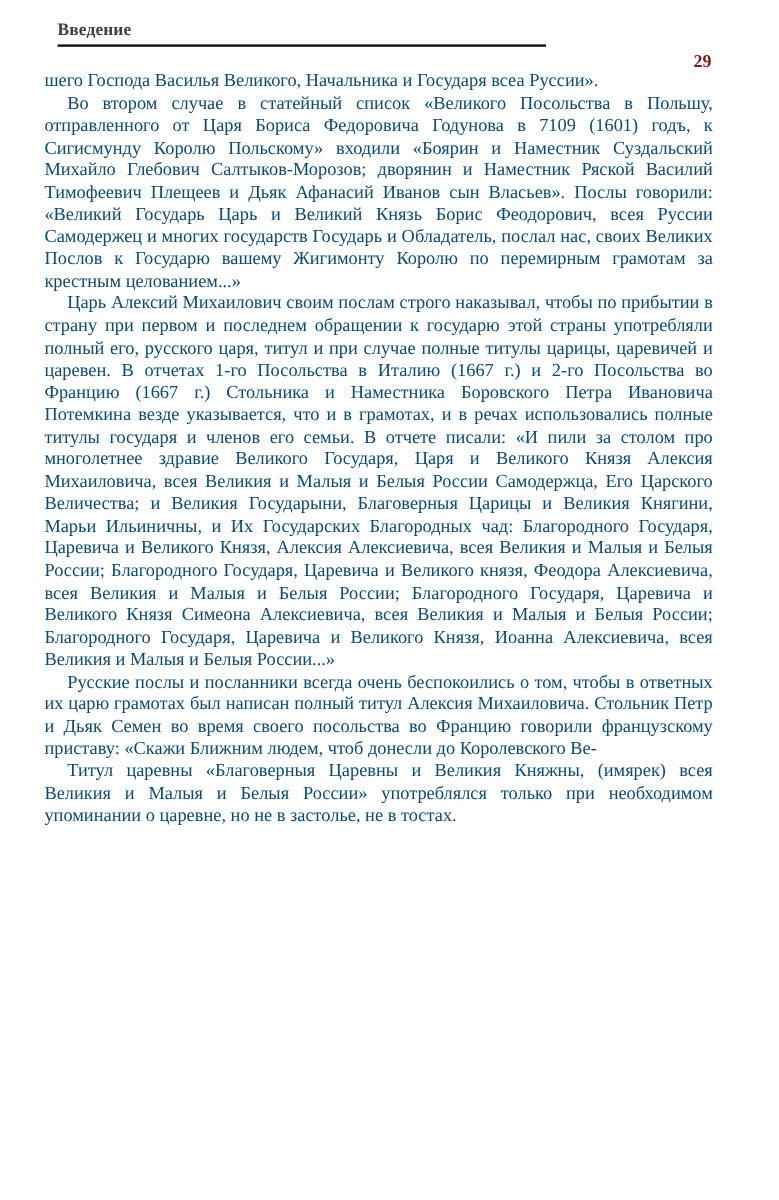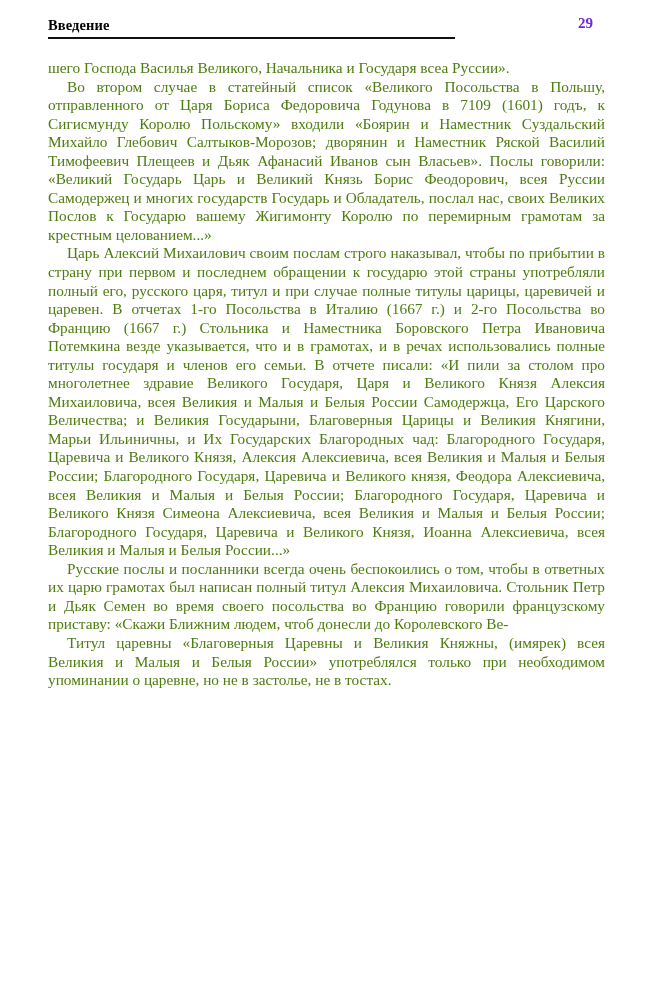--- a/index.html
+++ b/index.html
@@ -14,48 +14,48 @@
       overflow: hidden;
       color: #111111;
       font-family: "Liberation Serif", "DejaVu Serif", serif;
     }
     .running-head {
       position: absolute;
       left: 48px;
       top: 17px;
       font-size: 14.5px;
       font-weight: bold;
-      color: #000000;
+      color: #404040;
       letter-spacing: 0.1px;
     }
     .head-rule {
       position: absolute;
       left: 48px;
       top: 37px;
       width: 407px;
       height: 2px;
       background: #111;
     }
     .page-number {
       position: absolute;
       left: 578px;
-      top: 15px;
+      top: 44px;
       font-size: 15px;
       font-weight: bold;
-      color: #6d28d9;
+      color: #7f1d1d;
     }
     .body-text {
       position: absolute;
-      left: 48px;
+      left: 37px;
       top: 59px;
       width: 557px;
       font-size: 15.3px;
       line-height: 18.55px;
       text-align: justify;
-      color: #4d7c0f;
+      color: #0c4a6e;
     }
     .body-text p {
       margin: 0;
       text-indent: 0;
       hyphens: manual;
     }
     .body-text p.indent {
       text-indent: 19px;
     }
   </style>

